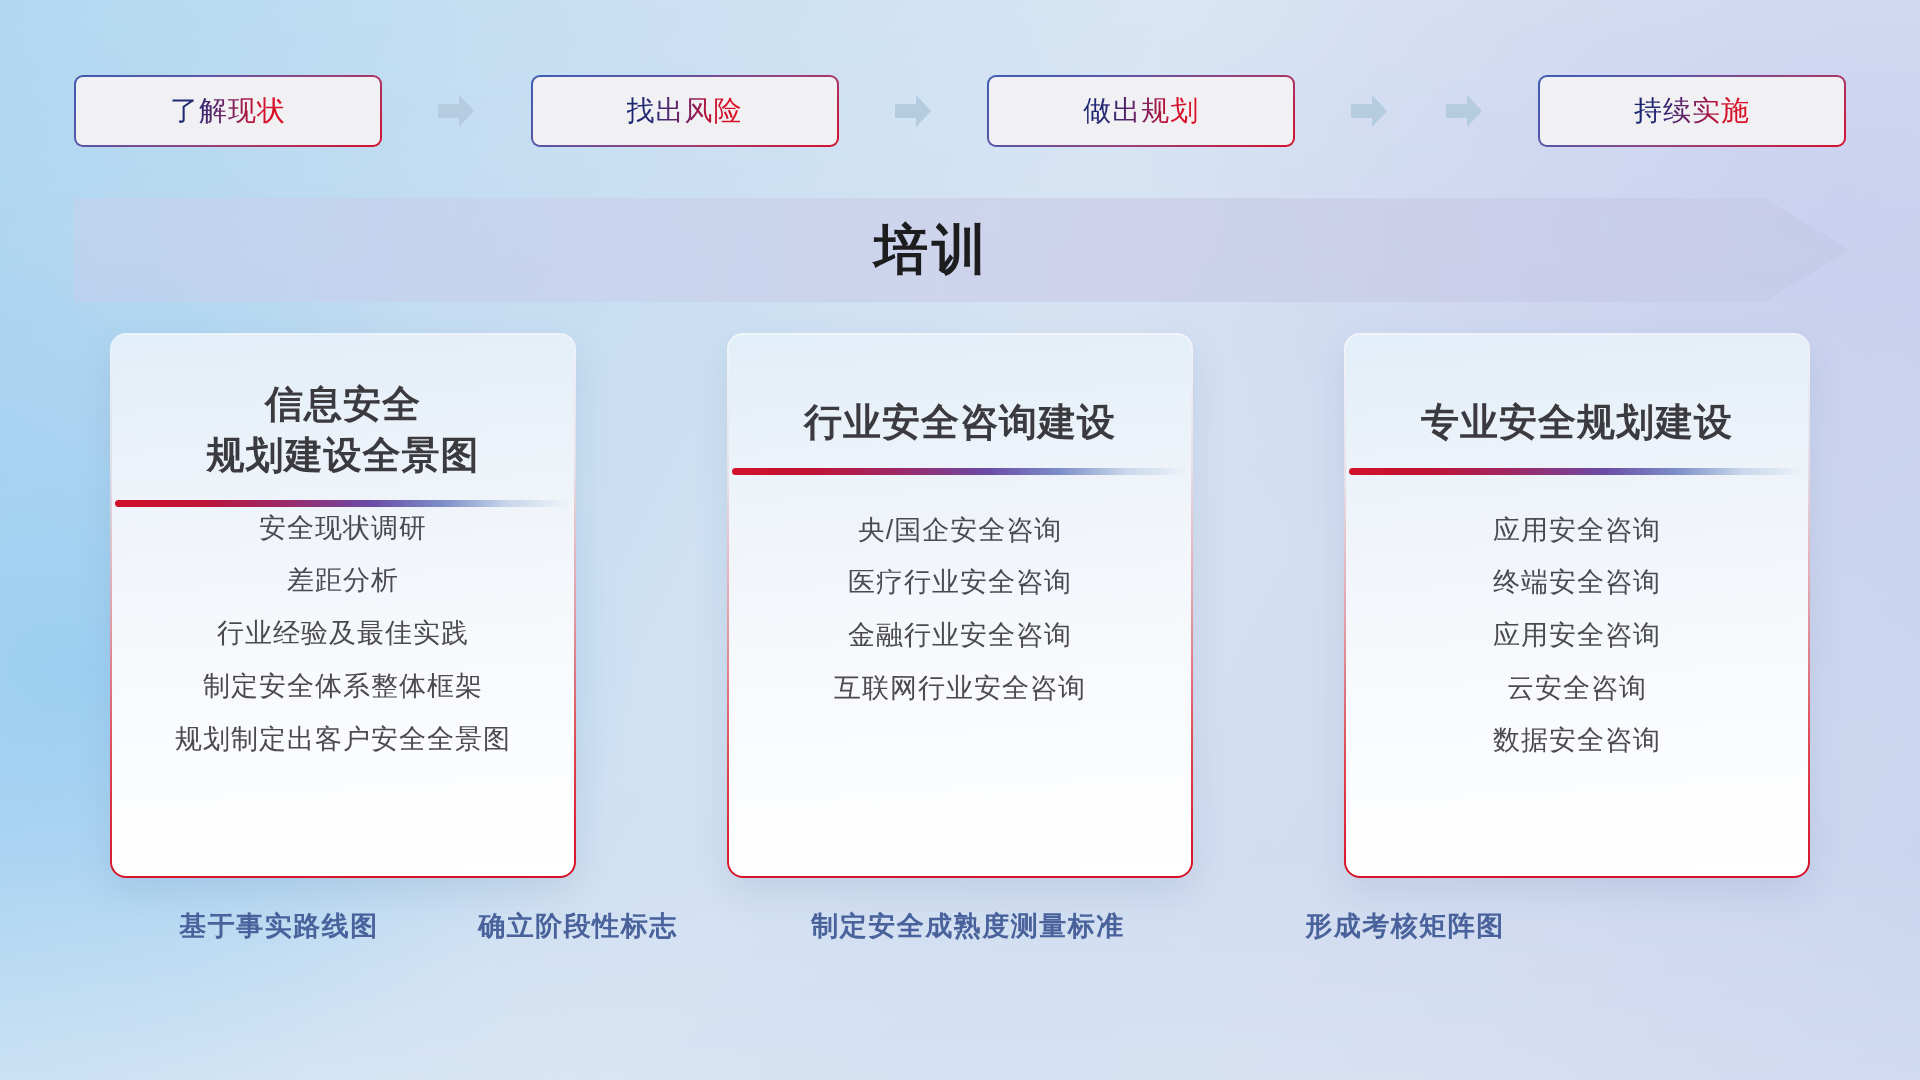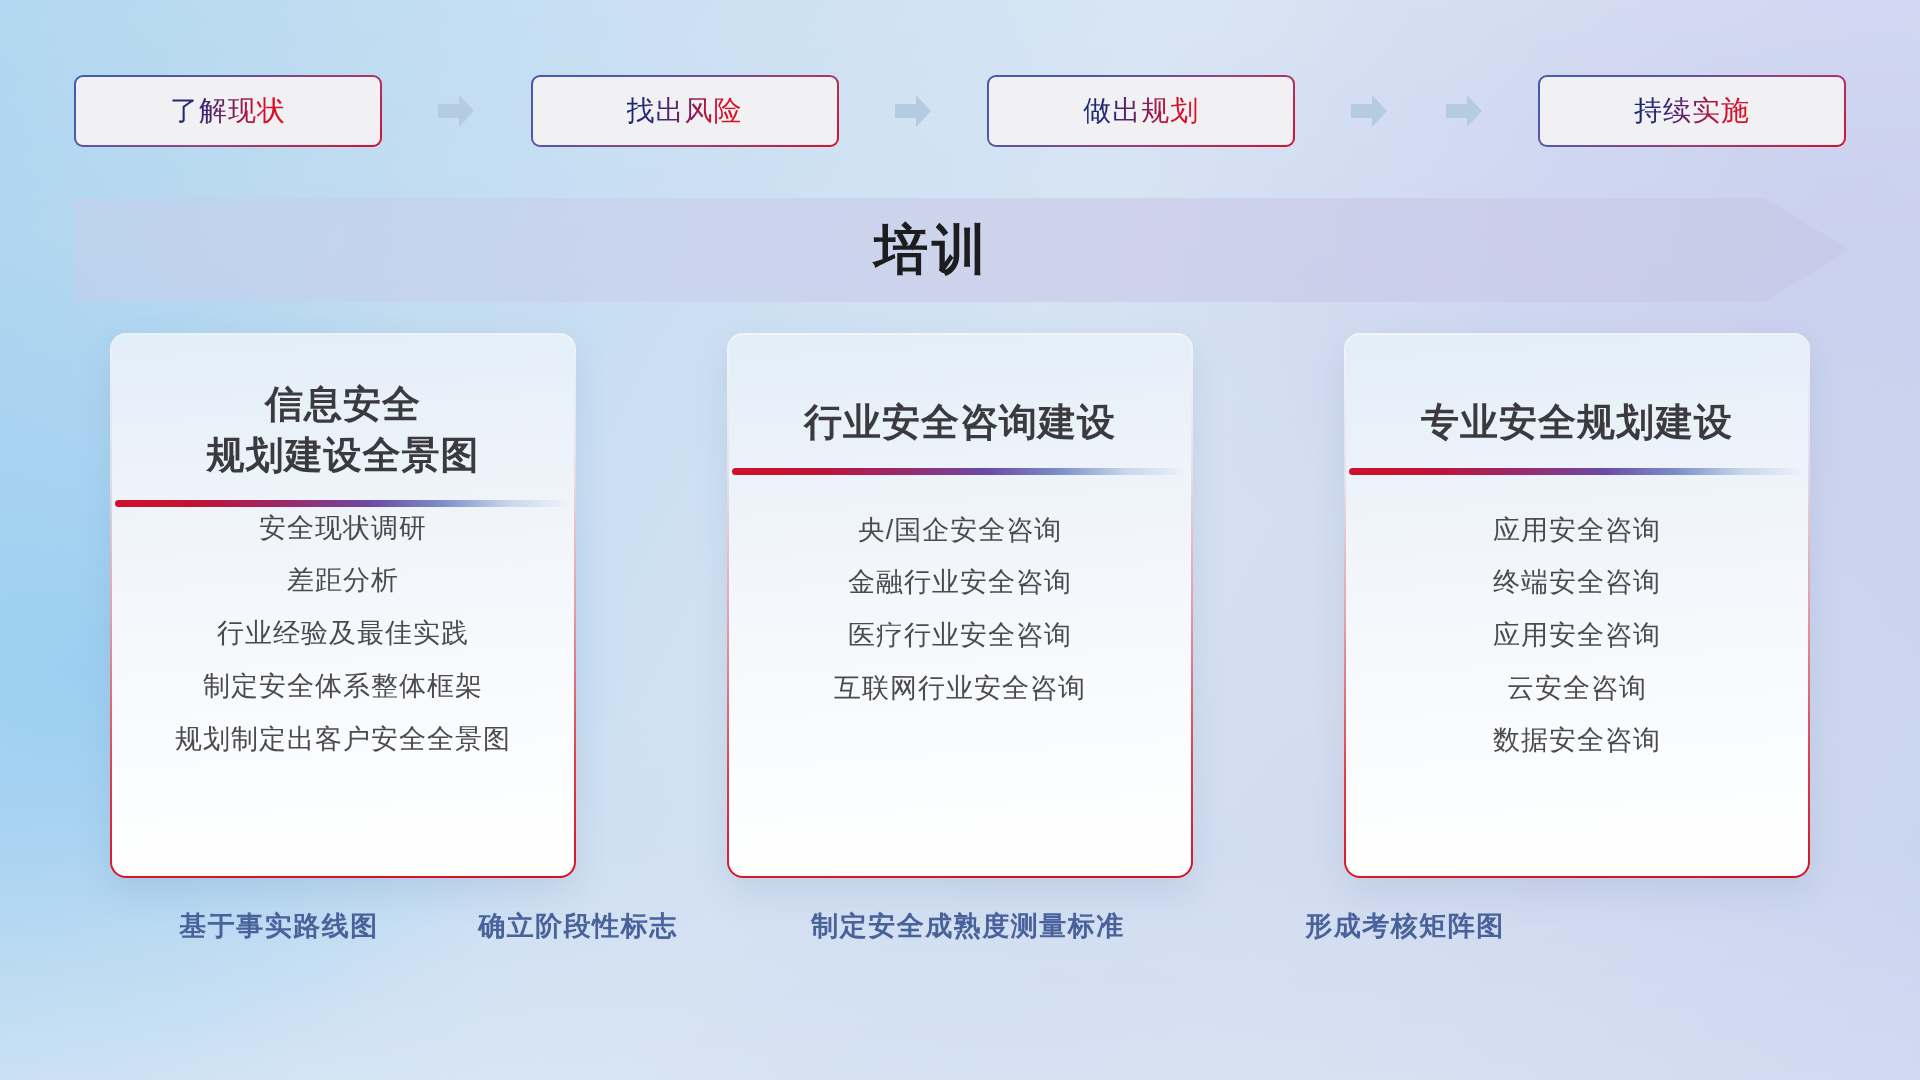--- a/index.html
+++ b/index.html
@@ -299,22 +299,22 @@
       </div>
     </div>
   </div>
 
   <div class="card card--2">
     <div class="card-inner">
       <div class="card-title">行业安全咨询建设</div>
       <div class="card-divider"></div>
       <div class="card-list">
         <div class="card-list-item">央/国企安全咨询</div>
+        <div class="card-list-item">医疗行业安全咨询</div>
         <div class="card-list-item">金融行业安全咨询</div>
-        <div class="card-list-item">医疗行业安全咨询</div>
         <div class="card-list-item">互联网行业安全咨询</div>
       </div>
     </div>
   </div>
 
   <div class="card card--3">
     <div class="card-inner">
       <div class="card-title">专业安全规划建设</div>
       <div class="card-divider"></div>
       <div class="card-list">

